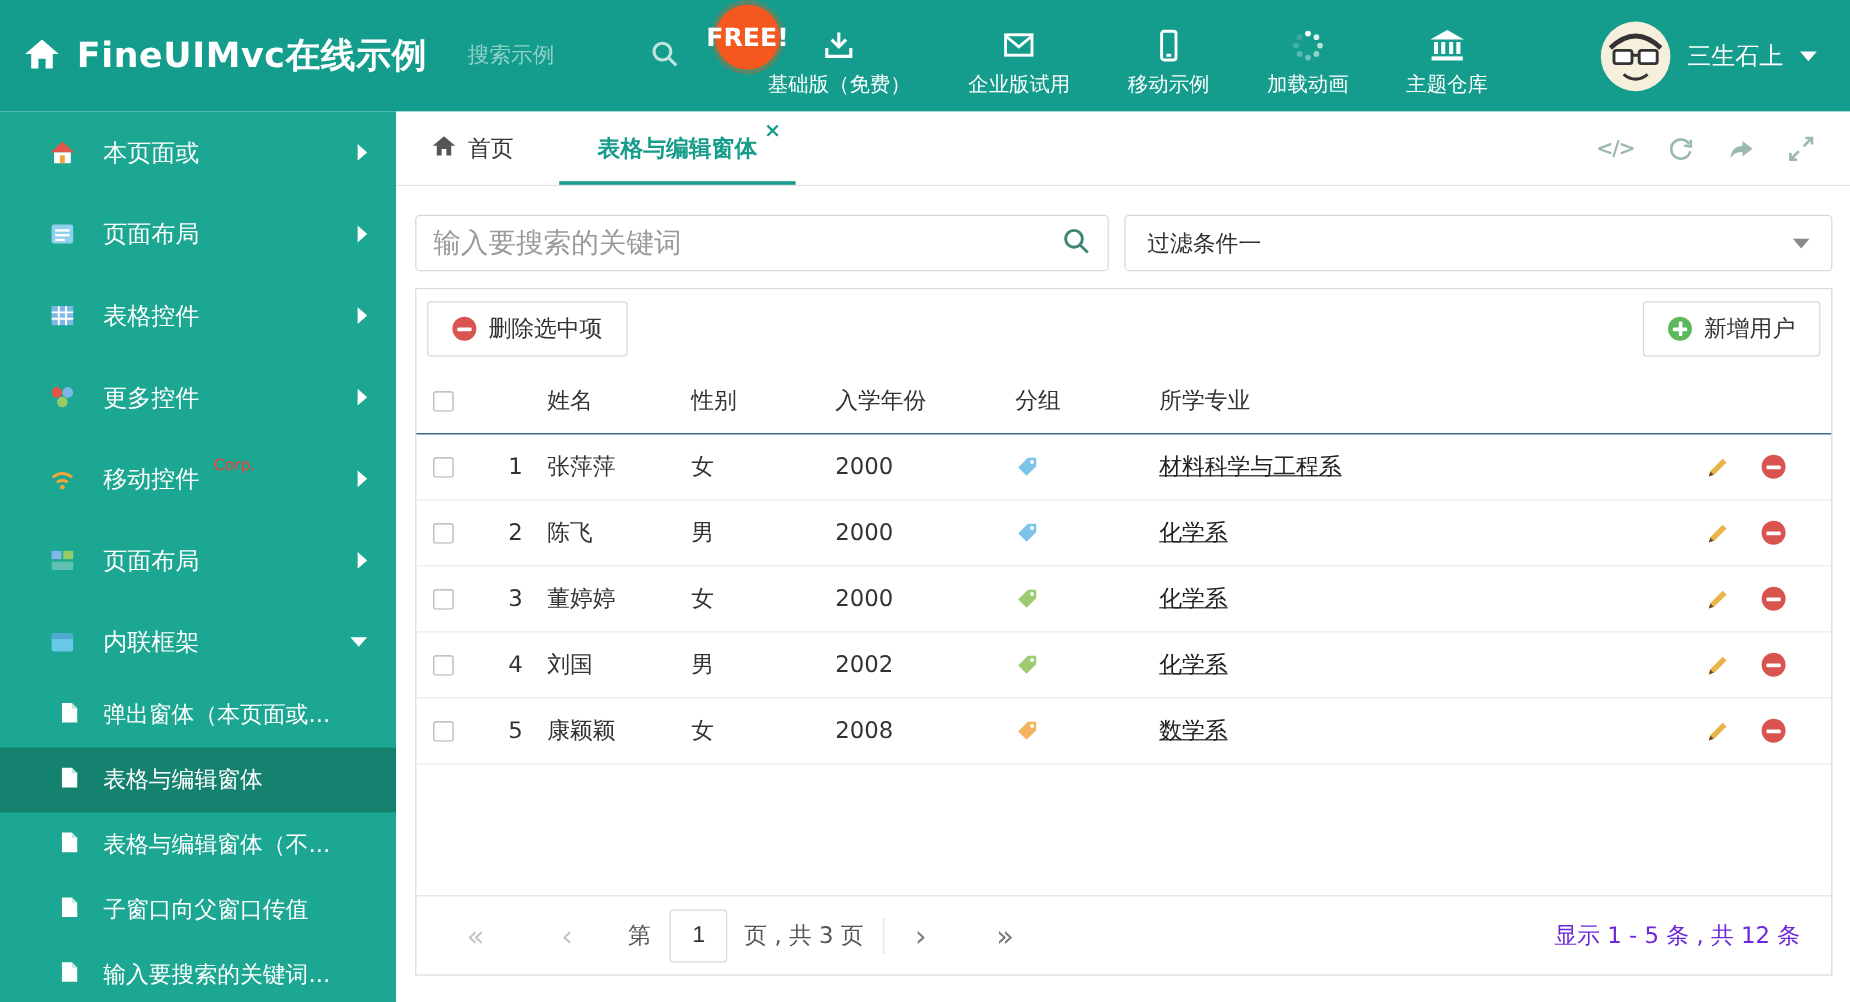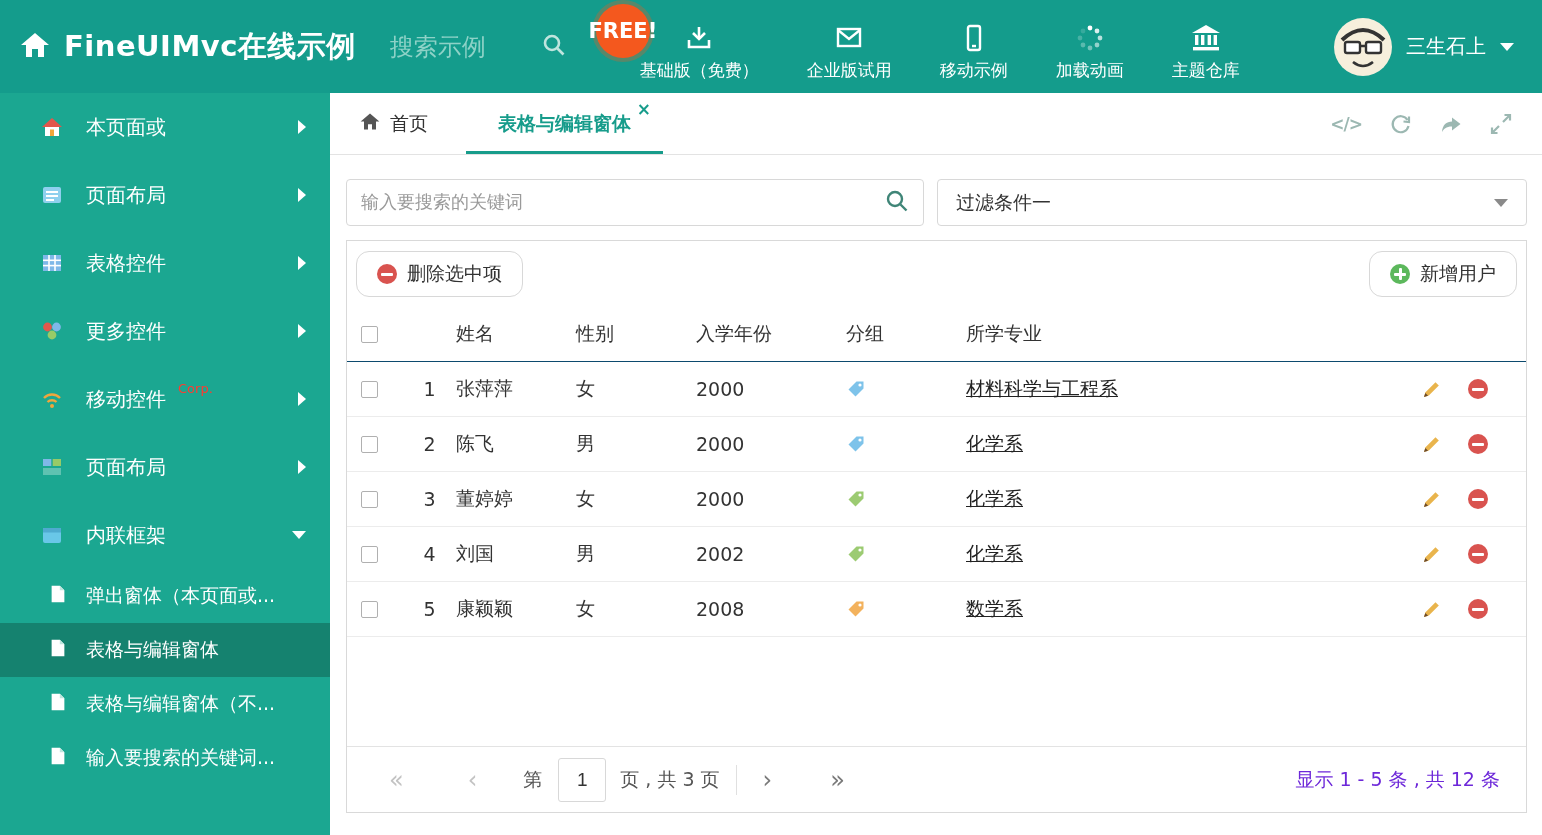--- a/index.html
+++ b/index.html
@@ -11,21 +11,21 @@
   
   .header {
     position: absolute; left: 0; top: 0; width: 1542px; height: 93px;
     background: #149C8C; color: #fff; display: flex; align-items: center;
   }
   .brand { display: flex; align-items: center; gap: 14px; padding-left: 20px; }
   .brand-title { font-size: 29px; font-weight: bold; letter-spacing: 0.5px; }
   .hdr-search { margin-left: 34px; display: flex; align-items: center; gap: 12px; }
   .hdr-search input {
     background: transparent; border: none; outline: none;
-    color: #fff; font-size: 24px; width: 140px;
+    color: #fff; font-size: 18px; width: 140px;
   }
   .hdr-search input::placeholder { color: #8ed2c7; }
   .hdr-nav { display: flex; align-items: flex-start; gap: 48px; margin-left: 74px; }
   .nav-item {
     display: flex; flex-direction: column; align-items: center; gap: 7px;
     font-size: 17px; position: relative; padding-top: 12px; cursor: pointer;
   }
   .nav-item .nicon { height: 28px; display: flex; align-items: center; }
   .free-badge {
     position: absolute; left: -44px; top: -8px; width: 54px; height: 54px;
@@ -67,31 +67,31 @@
   .tab-tools { margin-left: auto; display: flex; align-items: center; gap: 28px; padding-right: 30px; color: #9cb8b2; }
   .tab-tools .tool { cursor: pointer; display: flex; align-items: center; }
   .code-label { font-size: 17px; font-weight: bold; letter-spacing: -1px; }
   
   .content { padding: 24px 15px 0 16px; height: 680px; display: flex; flex-direction: column; }
   .filter-row { display: flex; gap: 13px; }
   .search-box {
     width: 578px; height: 47px; border: 1px solid #d8d8d8; border-radius: 4px;
     display: flex; align-items: center; padding: 0 14px; background: #fff;
   }
-  .search-box input { flex: 1; border: none; outline: none; font-size: 18px; color: #333; }
+  .search-box input { flex: 1; border: none; outline: none; font-size: 23px; color: #333; }
   .search-box input::placeholder { color: #9a9a9a; }
   .dropdown {
     flex: 1; height: 47px; border: 1px solid #d8d8d8; border-radius: 4px;
     display: flex; align-items: center; padding: 0 18px; font-size: 19px; color: #333; cursor: pointer;
   }
   .caret-down-g { margin-left: auto; width: 0; height: 0; border-left: 7px solid transparent; border-right: 7px solid transparent; border-top: 8px solid #8a8a8a; }
   .panel { margin-top: 14px; border: 1px solid #d9d9d9; height: 573px; display: flex; flex-direction: column; background: #fff; }
   .panel-toolbar { display: flex; align-items: center; padding: 10px 9px; }
   .btn {
-    height: 46px; border: 1px solid #d8d8d8; border-radius: 13px; background: #fff;
+    height: 46px; border: 1px solid #d8d8d8; border-radius: 3px; background: #fff;
     display: flex; align-items: center; gap: 10px; padding: 0 20px;
     font-size: 19px; color: #333; cursor: pointer;
   }
   .btn-add { margin-left: auto; }
   
   .icon-minus { width: 20px; height: 20px; border-radius: 50%; background: #D9534F; position: relative; display: inline-block; flex: none; }
   .icon-minus::after { content: ""; position: absolute; left: 4px; right: 4px; top: 8.5px; height: 3px; background: #fff; border-radius: 1px; }
   .icon-plus { width: 20px; height: 20px; border-radius: 50%; background: #5CB85C; position: relative; display: inline-block; flex: none; }
   .icon-plus::before { content: ""; position: absolute; left: 4px; right: 4px; top: 8.5px; height: 3px; background: #fff; border-radius: 1px; }
   .icon-plus::after { content: ""; position: absolute; top: 4px; bottom: 4px; left: 8.5px; width: 3px; background: #fff; border-radius: 1px; }
@@ -331,20 +331,29 @@
     </span>
     <span>表格与编辑窗体（不...</span>
   </div>
   <div class="side-sub">
     <span>
       <svg width="20" height="20" viewBox="0 0 22 22">
           <path d="M4 2 H13 L18 7 V20 H4 Z" fill="#fff"></path>
           <path d="M13 2 V7 H18 Z" fill="#BFE6DE"></path>
         </svg>
     </span>
+    <span>子窗口向父窗口传值</span>
+  </div>
+  <div class="side-sub">
+    <span>
+      <svg width="20" height="20" viewBox="0 0 22 22">
+          <path d="M4 2 H13 L18 7 V20 H4 Z" fill="#fff"></path>
+          <path d="M13 2 V7 H18 Z" fill="#BFE6DE"></path>
+        </svg>
+    </span>
     <span>输入要搜索的关键词...</span>
   </div>
 </div>
 
 <div class="main">
   <div class="tabbar">
     <div class="tab-home">
       <span>
         <svg width="20" height="19" viewBox="0 0 30 28">
             <path d="M15 2 L29 14 H24 V26 H18 V18 H12 V26 H6 V14 H1 Z" fill="#555"></path>

